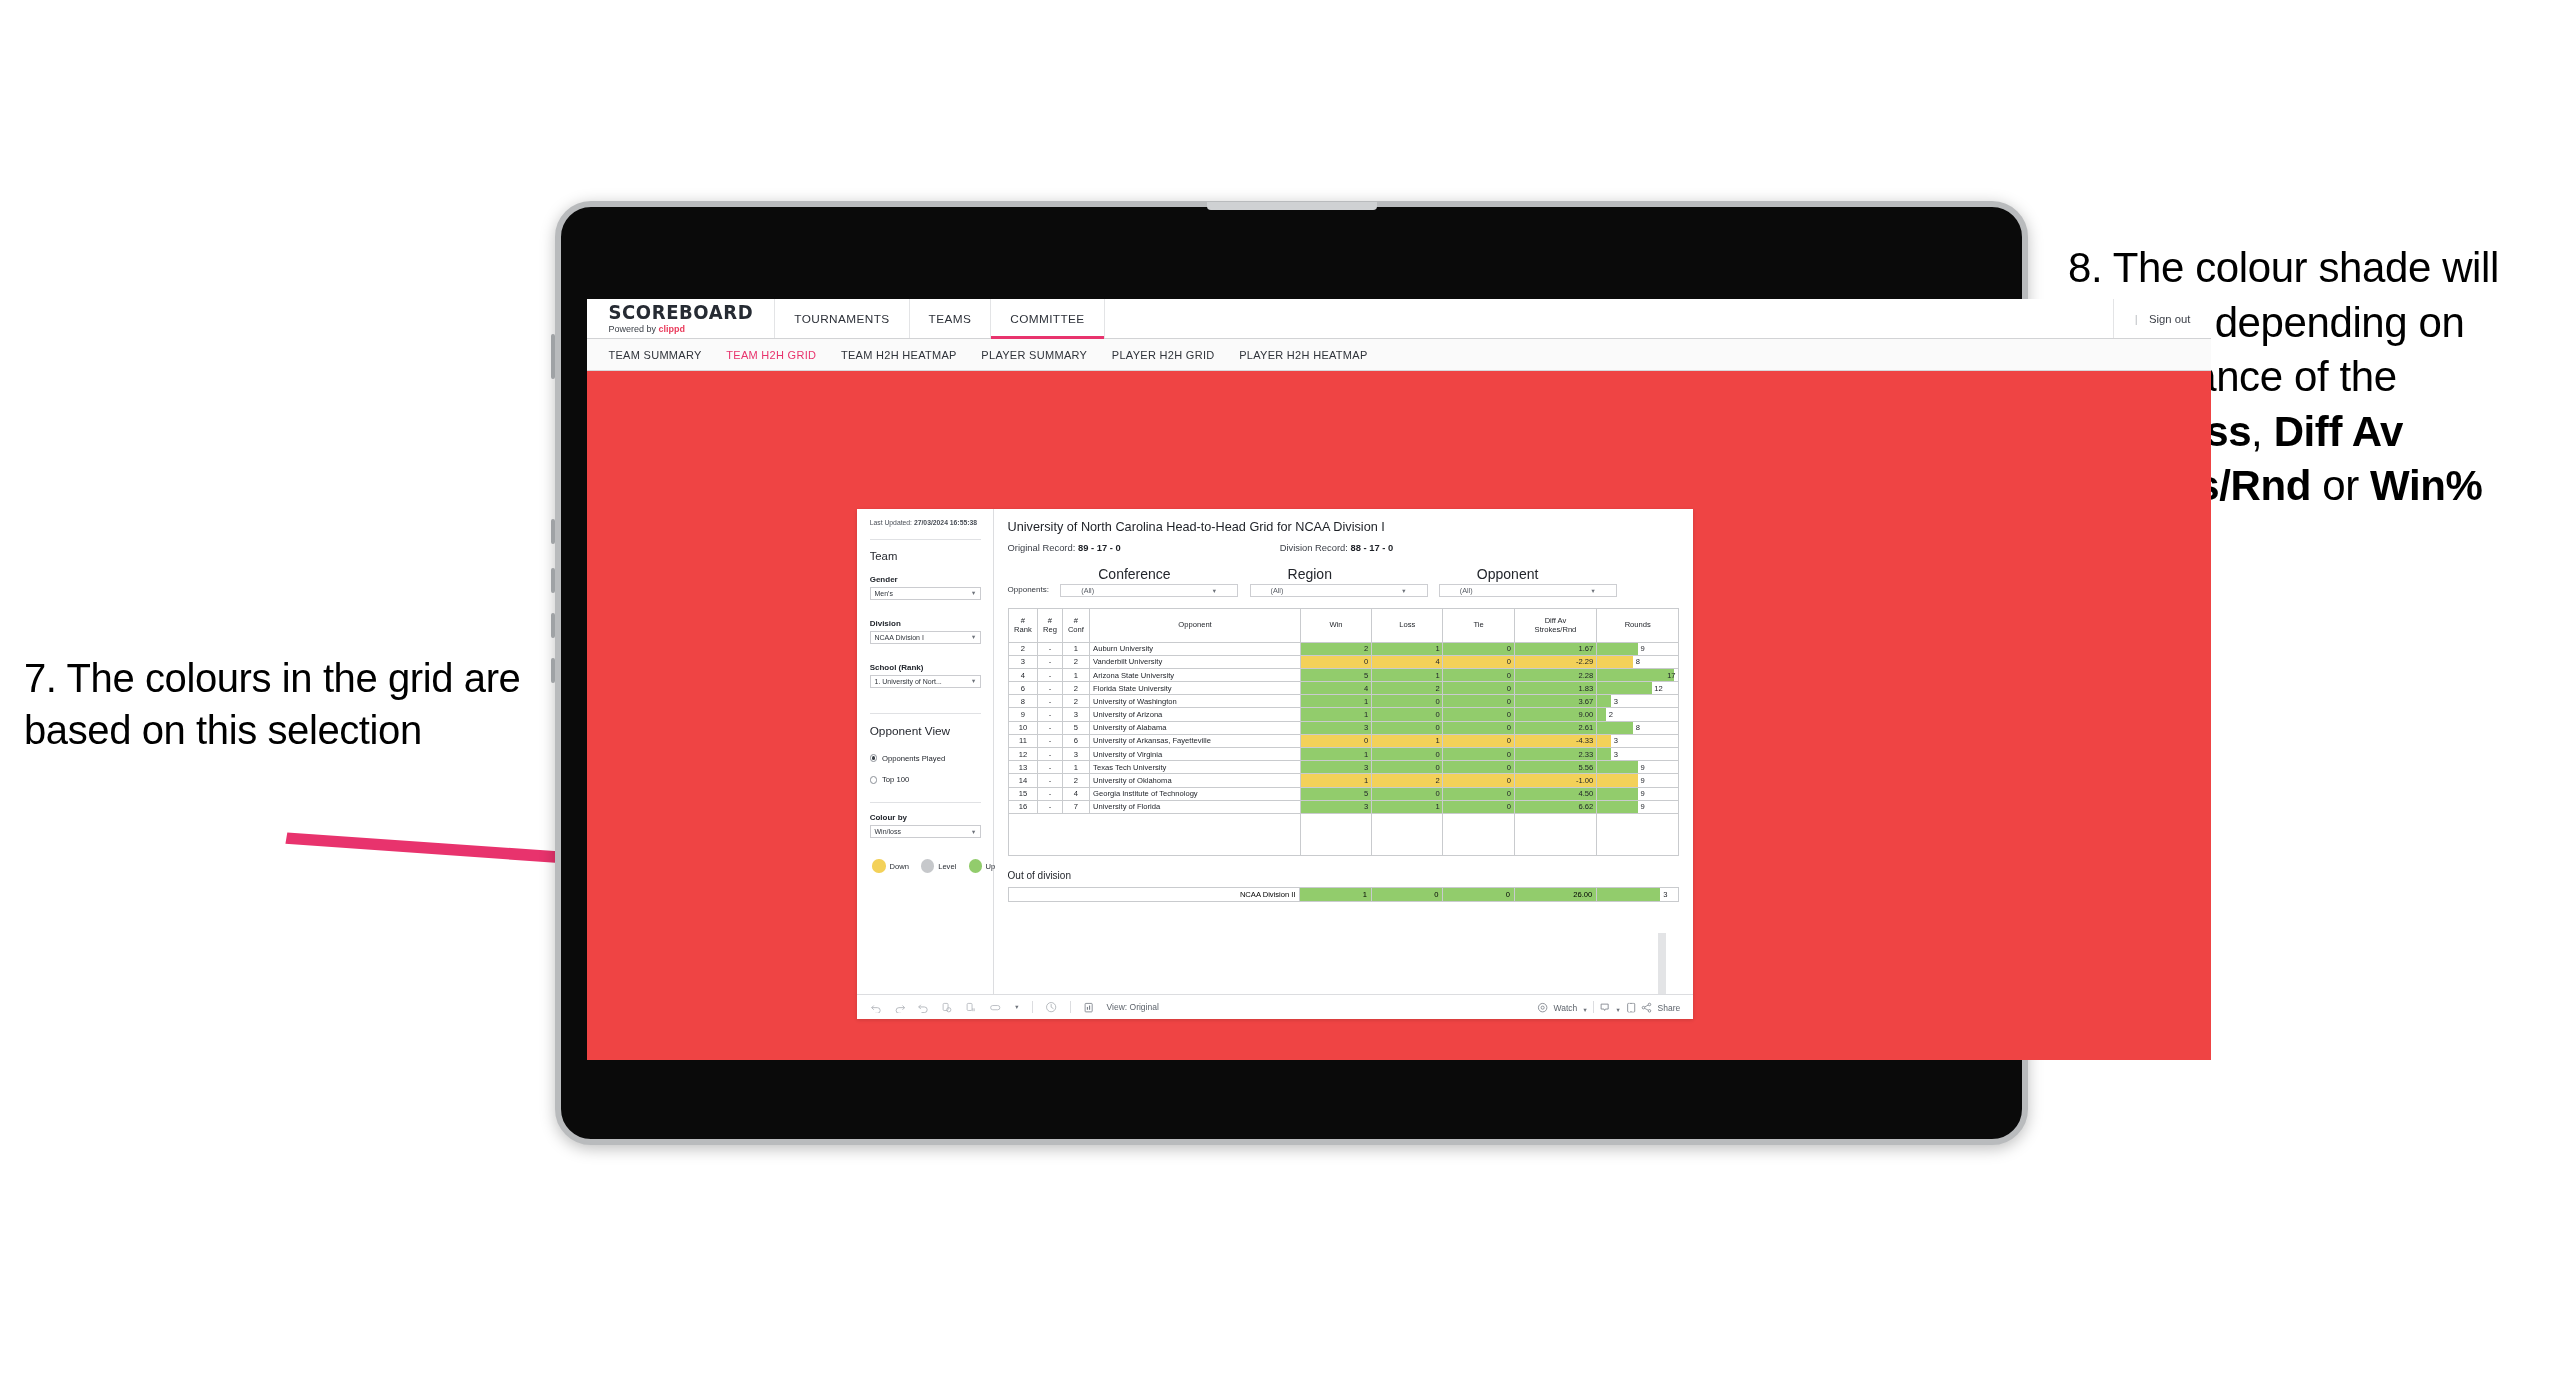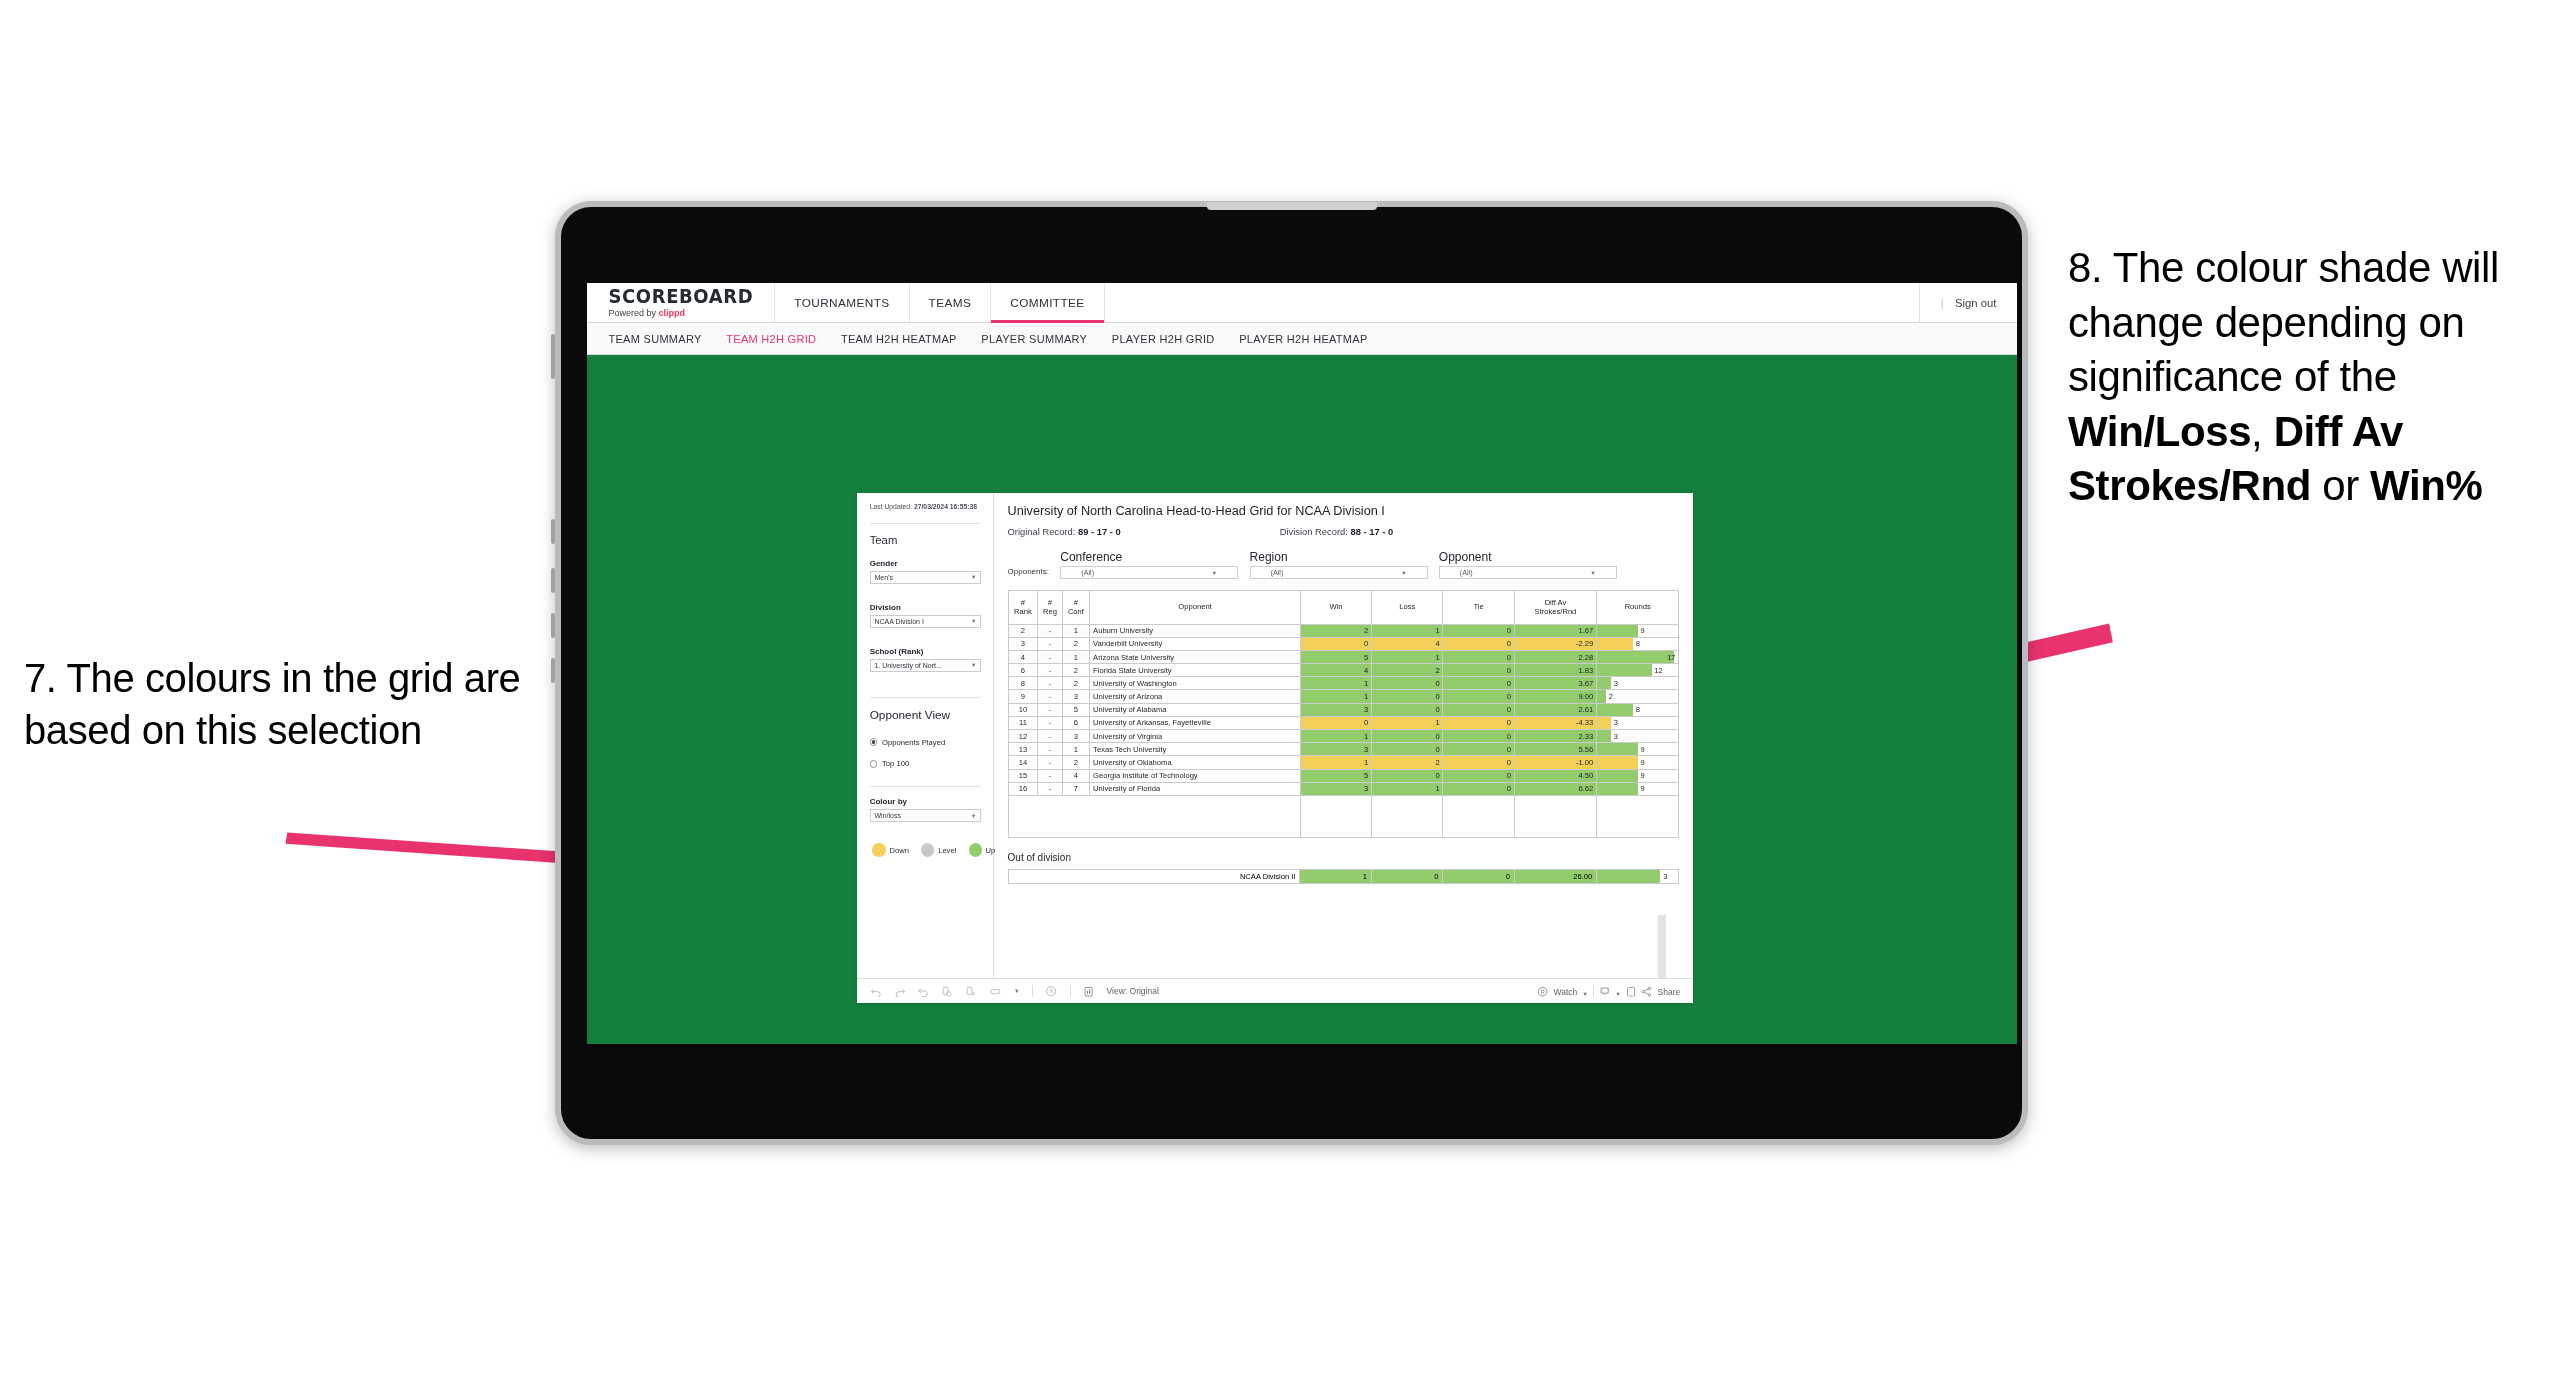--- a/index.html
+++ b/index.html
@@ -53,23 +53,23 @@
   }
   .sb1 { top: 127px; height: 45px; }
   .sb2 { top: 312px; height: 24.6px; }
   .sb3 { top: 361px; height: 24.6px; }
   .sb4 { top: 406px; height: 24.6px; }
   .sb5 { top: 451px; height: 24.6px; }
 
   
   .screen {
     position: absolute;
-    left: 26.4px; top: 76px;
-    width: 1430px; height: 761px;
-    background: #15803d;
+    left: 26.4px; top: 92px;
+    width: 1624px; height: 761px;
+    background: #ef4444;
     overflow: hidden;
   }
 
   
   .topnav {
     height: 40px; background:#fff; display:flex; align-items:stretch;
     border-bottom: 0.9px solid #d2d3d5;
   }
   .brand {
     display:flex; flex-direction:column; justify-content:center;
@@ -147,21 +147,21 @@
   
   .vmain { flex:1; padding: 11.3px 14px 0 13.2px; overflow:hidden; }
   .vtitle { font-size:12.7px; color:#1d2026; margin-bottom:7.6px; }
   .recs { display:flex; font-size:9.4px; color:#3b3f47; margin-bottom:13.2px; }
   .recs b{ font-weight:700; color:#1d2026; }
   .rec2 { margin-left: 159px; }
 
   .filters { display:flex; align-items:flex-end; gap:11.3px; margin-bottom:10.4px; }
   .oplabel { font-size:8px; color:#33373e; padding-bottom:2.8px; }
   .fgrp { }
-  .fgrp .fl { font-size:12px; color:#23262c; margin-bottom:1.9px; }
+  .fgrp .fl { font-size:14px; color:#23262c; margin-bottom:1.9px;margin-left:38px; }
   .fbox {
     width: 178px; height:13.2px; border:0.9px solid #cdced2; background:#fff;
     display:flex; align-items:center; justify-content:space-between;
     padding: 0 20px; font-size:7.2px; color:#565b63;
   }
 
   
   table.grid { border-collapse: collapse; width: 100%; table-layout: fixed; }
   table.grid th, table.grid td {
     border: 0.9px solid #c9cbce; font-size:7.6px; color:#1d2026;

